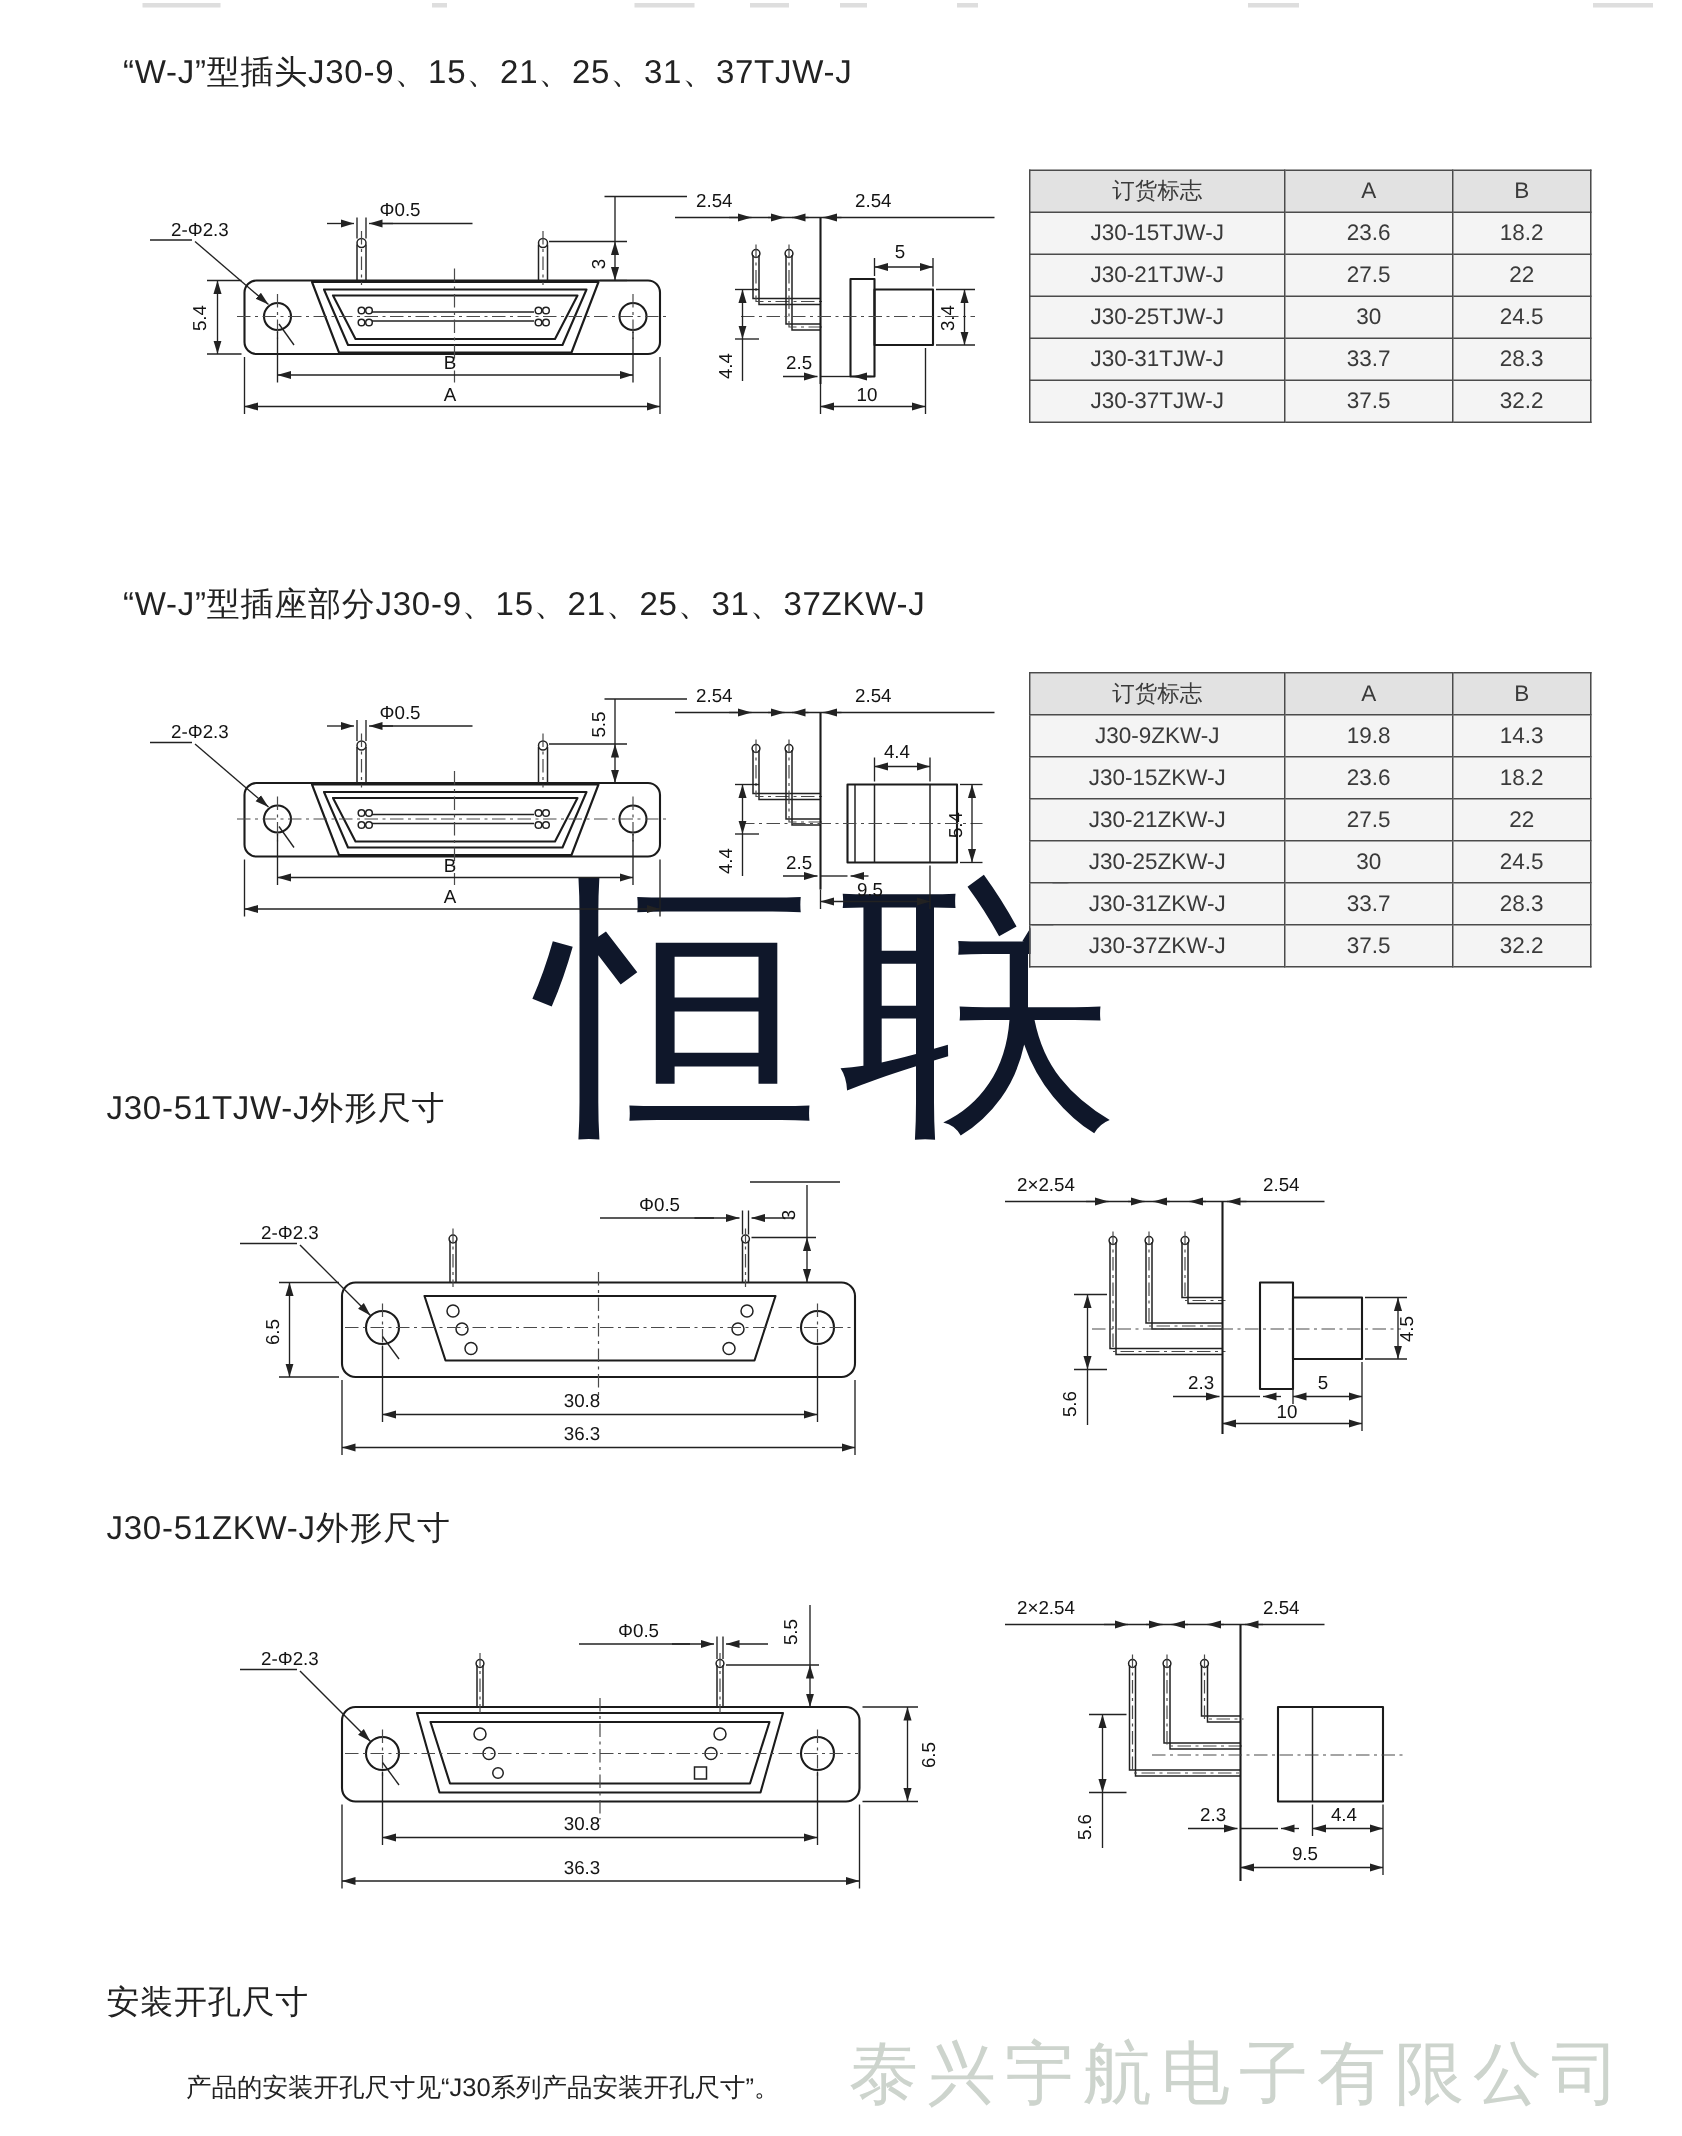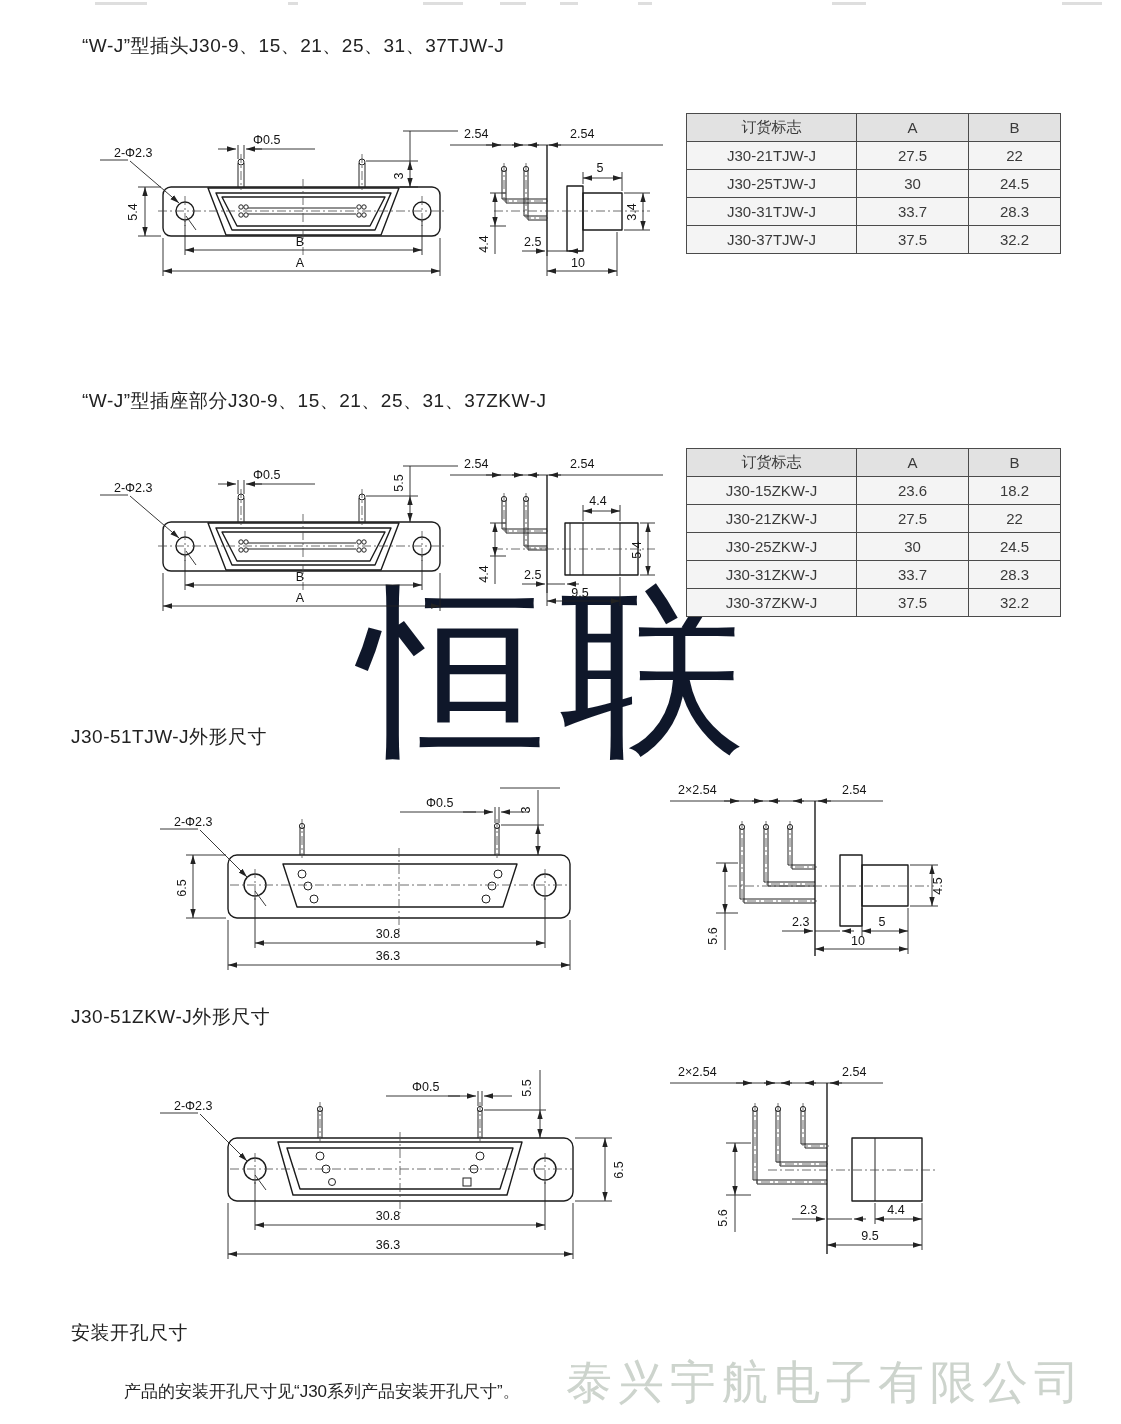--- a/index.html
+++ b/index.html
@@ -1,18 +1,18 @@
 <!DOCTYPE html>
 <html><head>
 <meta charset="utf-8">
 <style>
   html,body{margin:0;padding:0;background:#ffffff;}
   .page{position:relative;width:1121px;height:1424px;background:#fff;overflow:hidden;
         font-family:"Liberation Sans","DejaVu Sans",sans-serif;color:#1a1a1a;}
-  .sec-title{position:absolute;font-size:19px;letter-spacing:0.5px;color:#222;white-space:nowrap;}
+  .sec-title{position:absolute;font-size:22px;letter-spacing:0.5px;color:#222;white-space:nowrap;}
   .para{position:absolute;font-size:17px;color:#222;white-space:nowrap;margin-left:16px;}
   
   .wm-center{position:absolute;left:360px;top:578px;font-size:186px;line-height:1;
              font-family:"DejaVu Serif","Liberation Serif",serif;color:#0f172a;letter-spacing:14px;
              z-index:0;white-space:nowrap;}
   .wm-bottom{position:absolute;left:566px;top:1352px;font-size:46px;color:#cdd4cd;
              letter-spacing:6px;white-space:nowrap;z-index:0;}
   .content{position:absolute;left:0;top:0;width:100%;height:100%;z-index:1;}
   
   .remnant{position:absolute;top:2px;height:3px;background:#c3c3c3;opacity:.55;}
@@ -193,20 +193,25 @@
           <col style="width:112px">
           <col style="width:92px">
         </colgroup>
       <tbody>
           <tr>
         <th>订货标志</th>
         <th>A</th>
         <th>B</th>
       </tr>
       <tr>
+        <td>J30-15TJW-J</td>
+        <td>23.6</td>
+        <td>18.2</td>
+      </tr>
+      <tr>
         <td>J30-21TJW-J</td>
         <td>27.5</td>
         <td>22</td>
       </tr>
       <tr>
         <td>J30-25TJW-J</td>
         <td>30</td>
         <td>24.5</td>
       </tr>
       <tr>
@@ -343,20 +348,25 @@
           <col style="width:112px">
           <col style="width:92px">
         </colgroup>
       <tbody>
           <tr>
         <th>订货标志</th>
         <th>A</th>
         <th>B</th>
       </tr>
       <tr>
+        <td>J30-9ZKW-J</td>
+        <td>19.8</td>
+        <td>14.3</td>
+      </tr>
+      <tr>
         <td>J30-15ZKW-J</td>
         <td>23.6</td>
         <td>18.2</td>
       </tr>
       <tr>
         <td>J30-21ZKW-J</td>
         <td>27.5</td>
         <td>22</td>
       </tr>
       <tr>

